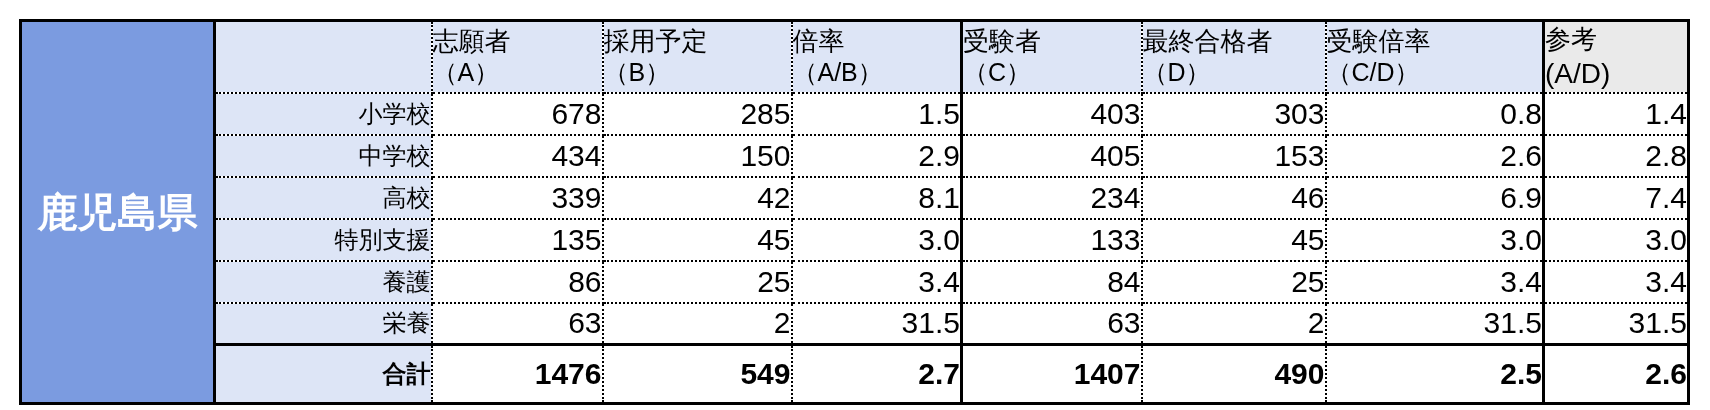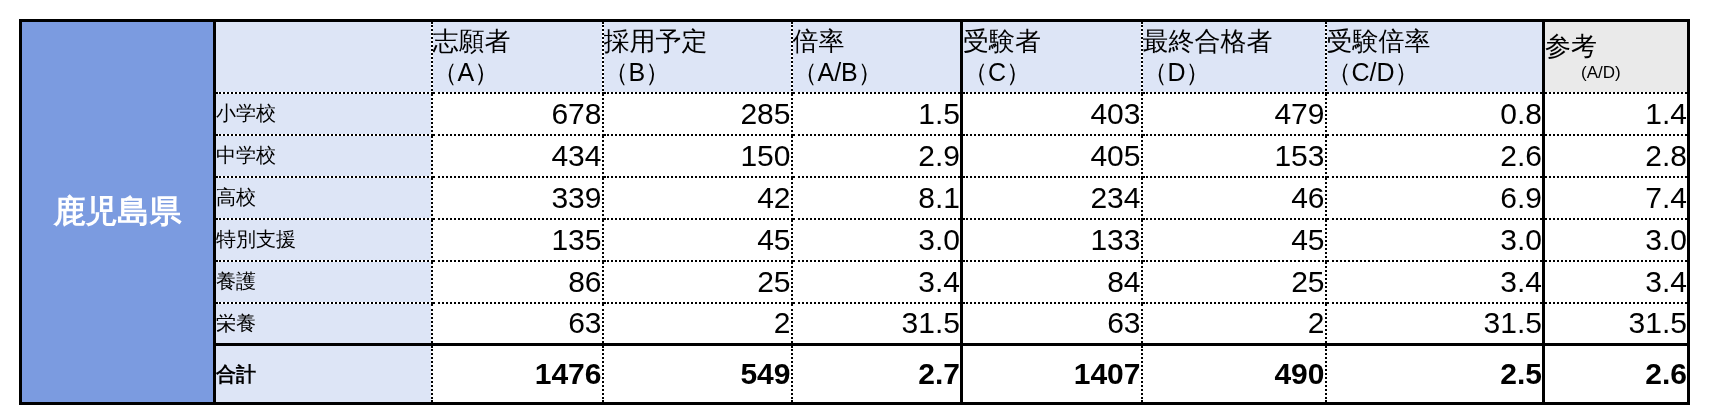--- a/index.html
+++ b/index.html
@@ -40,40 +40,40 @@
   col.c-ad{width:145px;}
 
   tr.header-row{height:72px;}
   tr.data-row{height:42px;}
   tr.total-row{height:59px;}
 
   .region-cell{
     background:var(--region-bg);
     color:#ffffff;
     font-weight:bold;
-    font-size:32px;
+    font-size:40px;
     text-align:center;
     border-right:3px solid var(--border) !important;
   }
   .header-cell{
     background:var(--header-bg);
     font-size:26px;
     font-weight:normal;
     text-align:left;
     line-height:1.25;
   }
   .header-cell.ref{
     background:var(--ref-bg);
   }
   .header-cell .sub{font-size:25px;}
-  .header-cell.ref .sub{font-size:17px;padding-left:36px;}
+  .header-cell.ref .sub{font-size:28px;}
   .cat-cell{
     background:var(--header-bg);
-    font-size:20px;
-    text-align:left;
+    font-size:24px;
+    text-align:right;
   }
   .num-cell{
     background:#ffffff;
     font-size:30px;
     text-align:right;
     padding-right:12px;
   }
   .solid-left{border-left:3px solid var(--border) !important;}
   tr.total-row td{border-top:3px solid var(--border);}
   tr.total-row .cat-cell,tr.total-row .num-cell{font-weight:bold;}
@@ -127,21 +127,21 @@
           <div class="sub">(A/D)</div>
         </th>
       </tr>
 
     <tr class="data-row">
           <td class="cat-cell">小学校</td>
           <td class="num-cell">678</td>
           <td class="num-cell">285</td>
           <td class="num-cell">1.5</td>
           <td class="num-cell solid-left">403</td>
-          <td class="num-cell">479</td>
+          <td class="num-cell">303</td>
           <td class="num-cell">0.8</td>
           <td class="num-cell solid-left">1.4</td>
         </tr>
         <tr class="data-row">
           <td class="cat-cell">中学校</td>
           <td class="num-cell">434</td>
           <td class="num-cell">150</td>
           <td class="num-cell">2.9</td>
           <td class="num-cell solid-left">405</td>
           <td class="num-cell">153</td>

